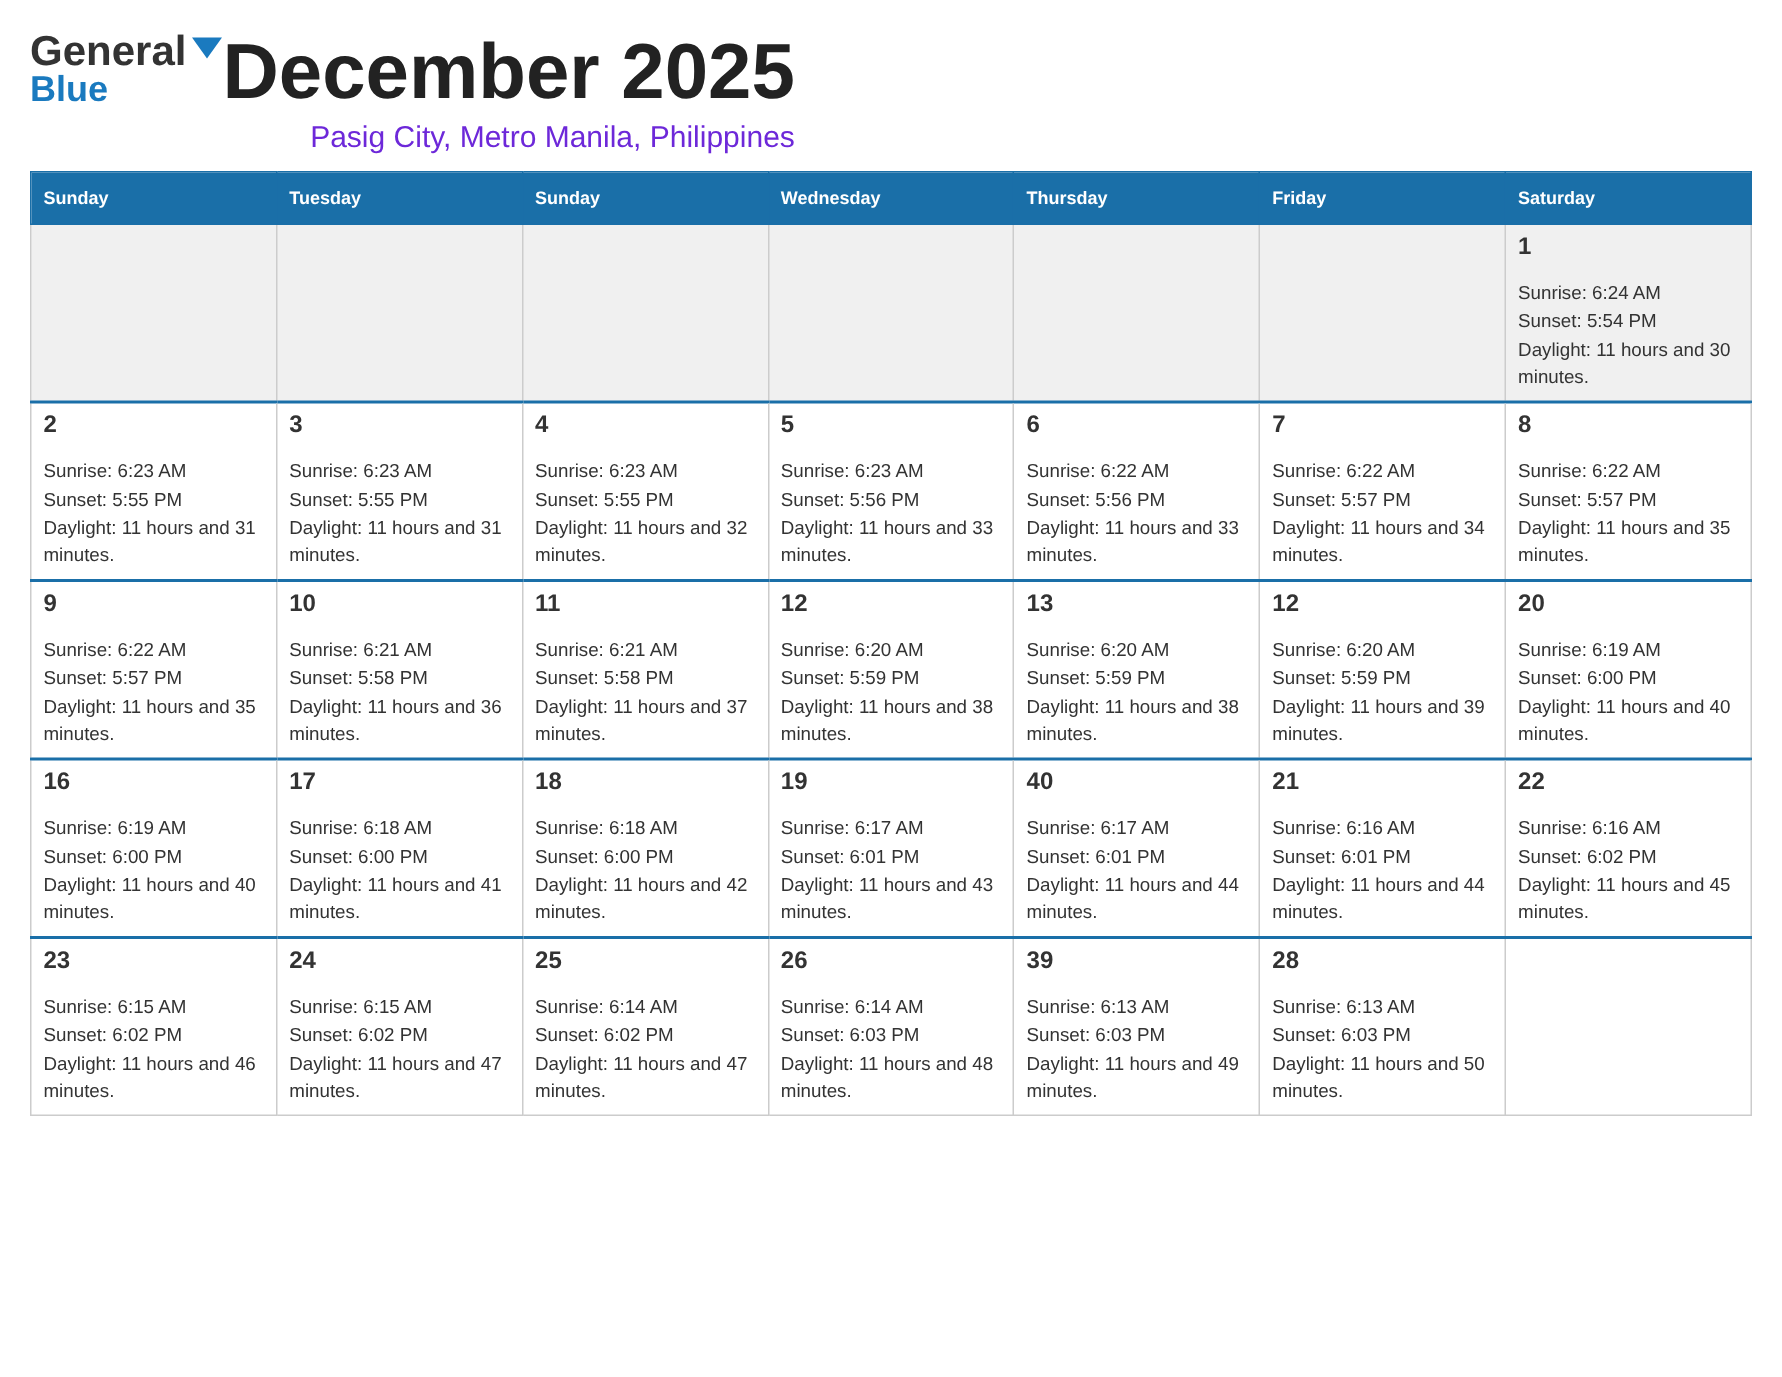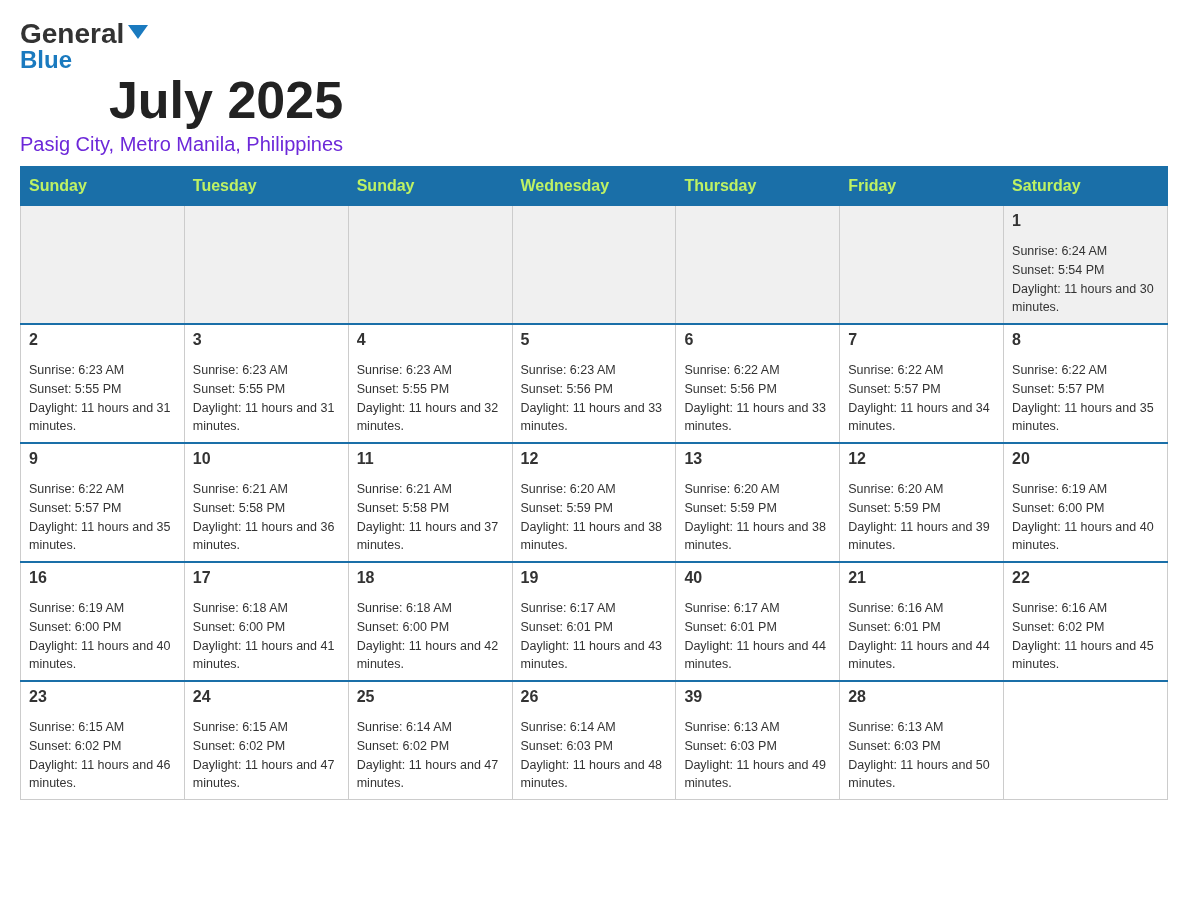--- a/index.html
+++ b/index.html
@@ -8,21 +8,20 @@
       background: #fff;
       padding: 20px;
       width: 1188px;
       min-height: 918px;
     }
     .header {
       display: flex;
       justify-content: flex-start;
       align-items: flex-start;
       margin-bottom: 10px;
-      flex-direction: column;
     }
     .logo {
       display: flex;
       flex-direction: column;
       align-items: flex-start;
     }
     .logo-general {
       font-size: 28px;
       font-weight: bold;
       color: #333;
@@ -64,23 +63,23 @@
       color: #6d28d9;
       margin-top: 4px;
     }
     .calendar {
       width: 100%;
       border-collapse: collapse;
       margin-top: 10px;
     }
     .calendar th {
       background-color: #1a6fa8;
-      color: #bef264;
+      color: #ffffff;
       padding: 10px 8px;
-      font-size: 16px;
+      font-size: 12px;
       font-weight: bold;
       text-align: left;
       border: 1px solid #1a6fa8;
       margin-left: 40px;
     }
     .calendar td {
       vertical-align: top;
       border: 1px solid #ccc;
       padding: 6px 8px;
       width: 14.28%;
@@ -116,21 +115,21 @@
 
 <div class="header">
   <div class="logo">
     <div class="logo-line">
       <span class="logo-general">General</span>
       <span class="logo-arrow"></span>
     </div>
     <span class="logo-blue">Blue</span>
   </div>
   <div class="title-area">
-    <div class="month-title">July 2025</div>
+    <div class="month-title">December 2025</div>
     <div class="location-title">Pasig City, Metro Manila, Philippines</div>
   </div>
 </div>
 
 <table class="calendar">
   <thead>
     <tr>
     <th>Sunday</th>
         <th>Tuesday</th>
         <th>Sunday</th>

